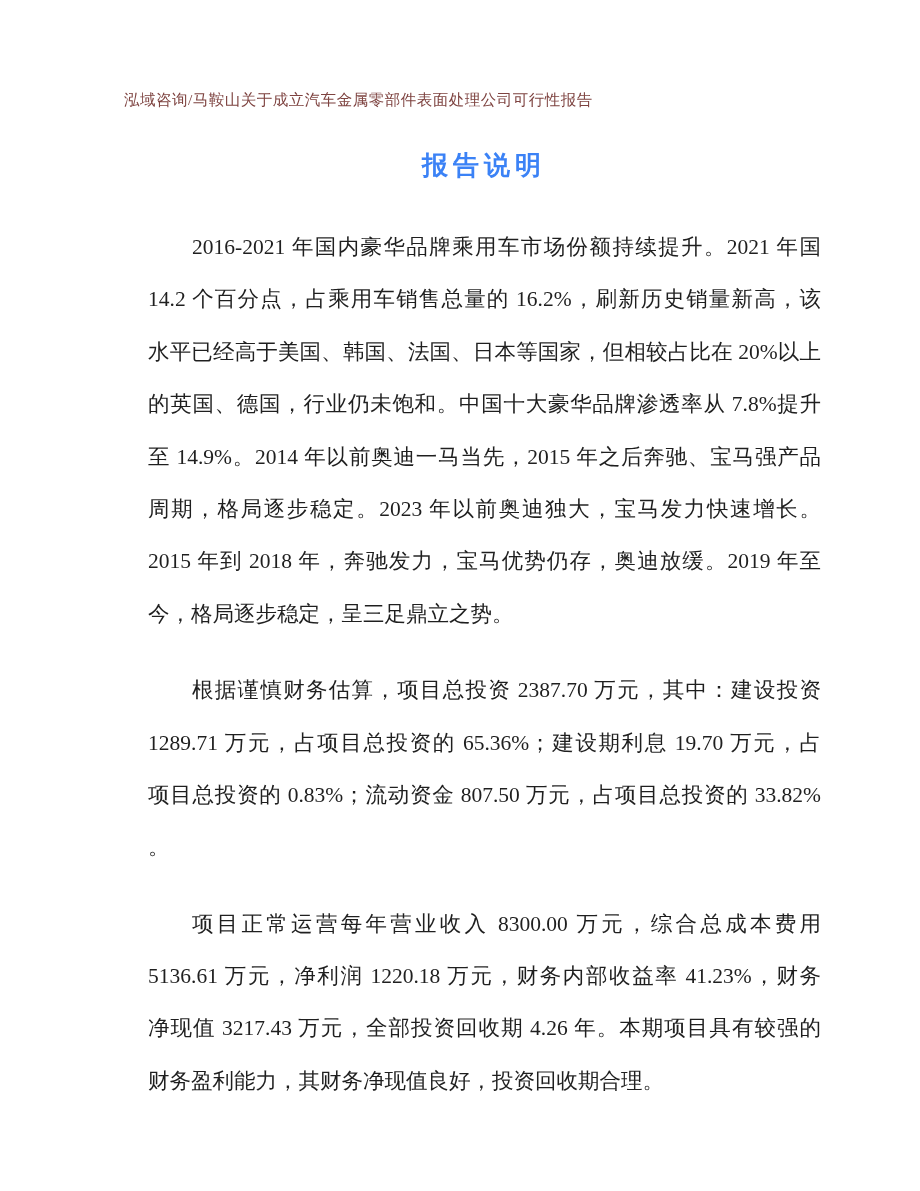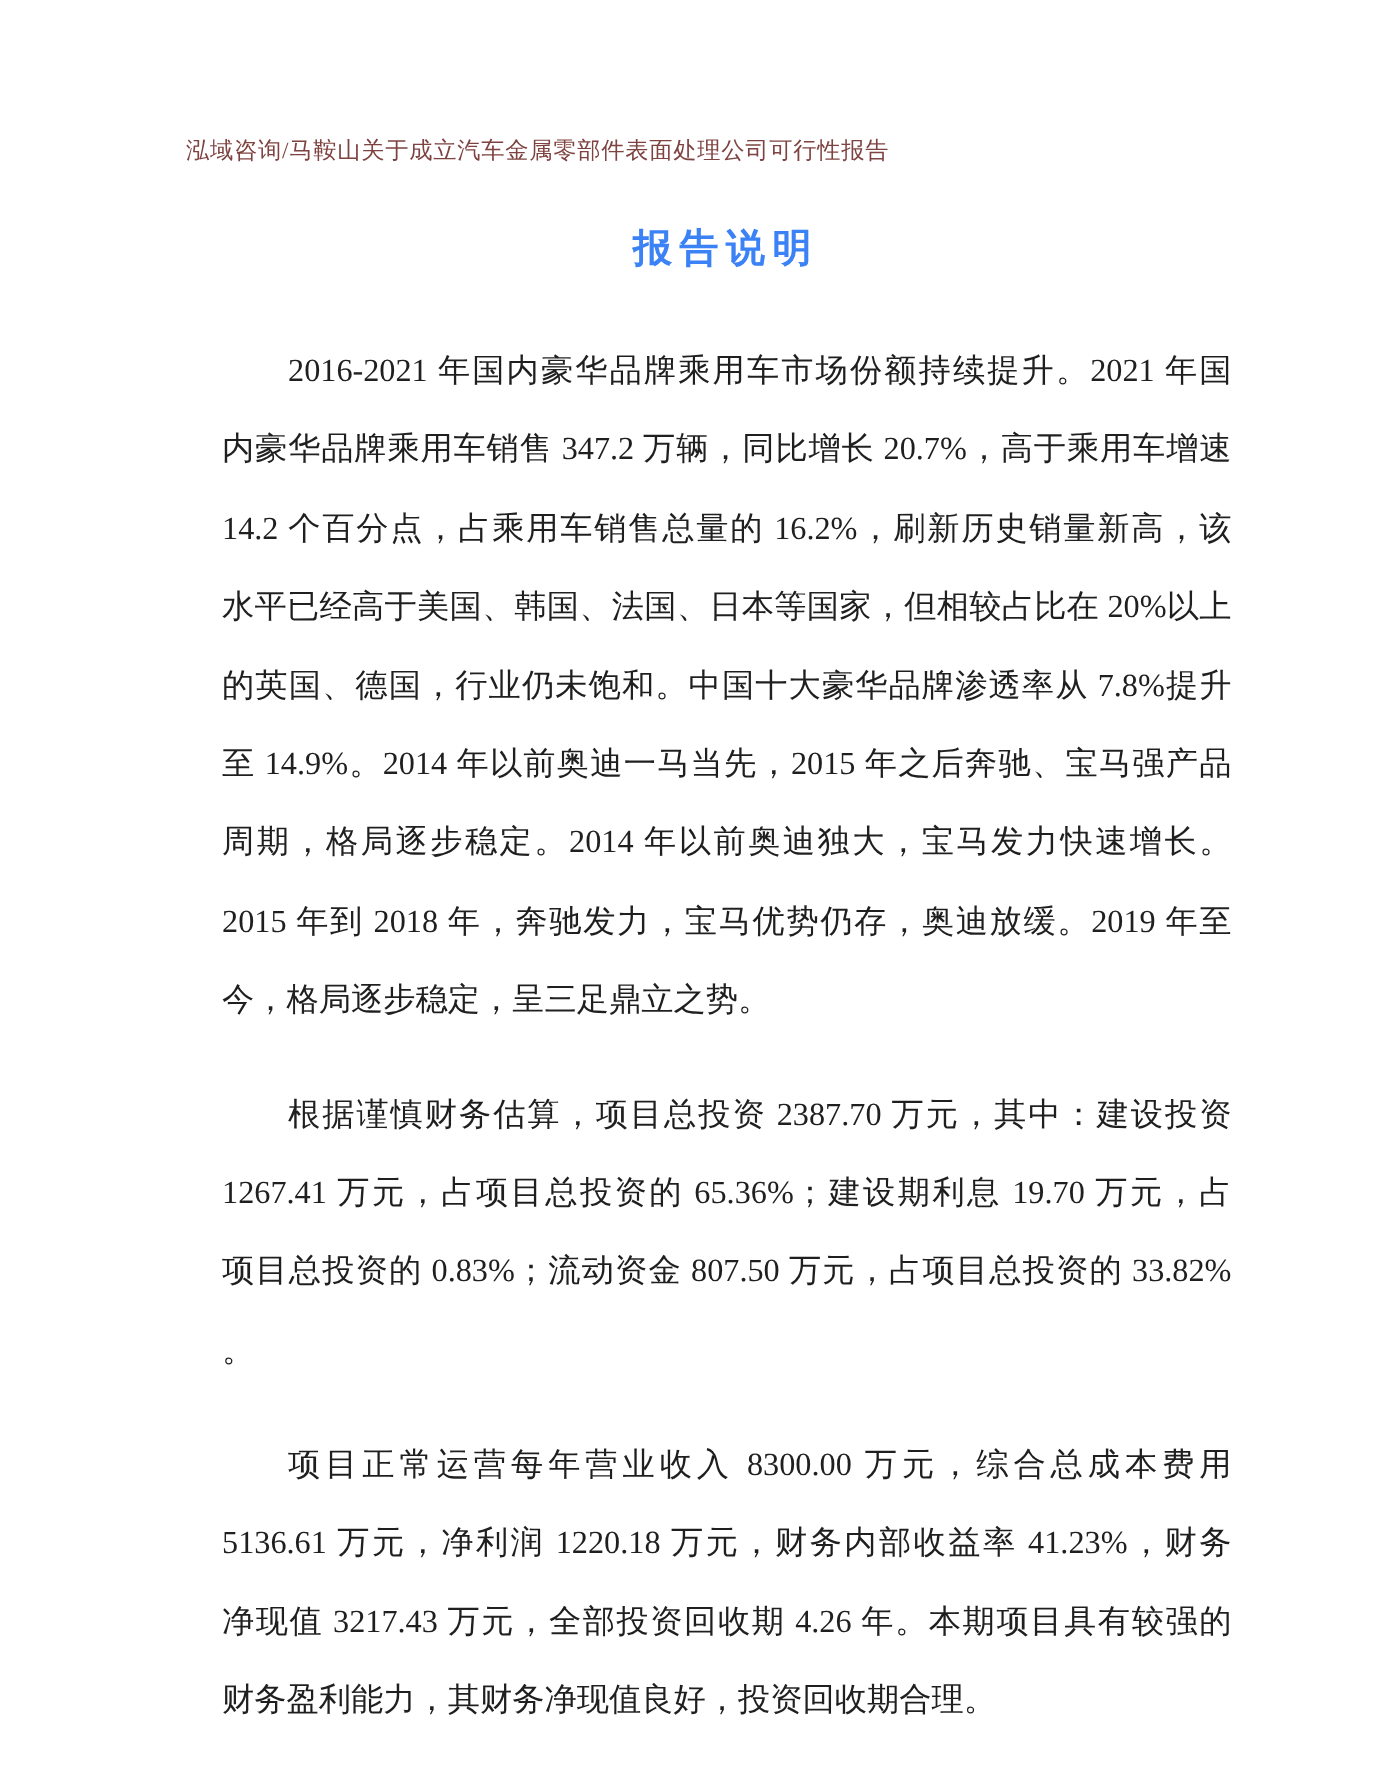--- a/index.html
+++ b/index.html
@@ -65,33 +65,32 @@
 <div class="page">
 
   <div class="doc-header">泓域咨询/马鞍山关于成立汽车金属零部件表面处理公司可行性报告</div>
 
   <h1 class="doc-title">报告说明</h1>
 
   <div class="doc-body">
 
     <div class="para">
       <div class="line first">2016-2021 年国内豪华品牌乘用车市场份额持续提升。2021 年国</div>
-      <div class="line">内豪华品牌乘用车销售 347.2 万辆，同比增长 20.7%，高于乘用车增速</div>
       <div class="line">14.2 个百分点，占乘用车销售总量的 16.2%，刷新历史销量新高，该</div>
       <div class="line">水平已经高于美国、韩国、法国、日本等国家，但相较占比在 20%以上</div>
       <div class="line">的英国、德国，行业仍未饱和。中国十大豪华品牌渗透率从 7.8%提升</div>
       <div class="line">至 14.9%。2014 年以前奥迪一马当先，2015 年之后奔驰、宝马强产品</div>
-      <div class="line">周期，格局逐步稳定。2014 年以前奥迪独大，宝马发力快速增长。</div>
+      <div class="line">周期，格局逐步稳定。2023 年以前奥迪独大，宝马发力快速增长。</div>
       <div class="line">2015 年到 2018 年，奔驰发力，宝马优势仍存，奥迪放缓。2019 年至</div>
       <div class="line last">今，格局逐步稳定，呈三足鼎立之势。</div>
     </div>
 
     <div class="para">
       <div class="line first">根据谨慎财务估算，项目总投资 2387.70 万元，其中：建设投资</div>
-      <div class="line">1267.41 万元，占项目总投资的 65.36%；建设期利息 19.70 万元，占</div>
+      <div class="line">1289.71 万元，占项目总投资的 65.36%；建设期利息 19.70 万元，占</div>
       <div class="line">项目总投资的 0.83%；流动资金 807.50 万元，占项目总投资的 33.82%</div>
       <div class="line last">。</div>
     </div>
 
     <div class="para">
       <div class="line first">项目正常运营每年营业收入 8300.00 万元，综合总成本费用</div>
       <div class="line">5136.61 万元，净利润 1220.18 万元，财务内部收益率 41.23%，财务</div>
       <div class="line">净现值 3217.43 万元，全部投资回收期 4.26 年。本期项目具有较强的</div>
       <div class="line last">财务盈利能力，其财务净现值良好，投资回收期合理。</div>
     </div>

